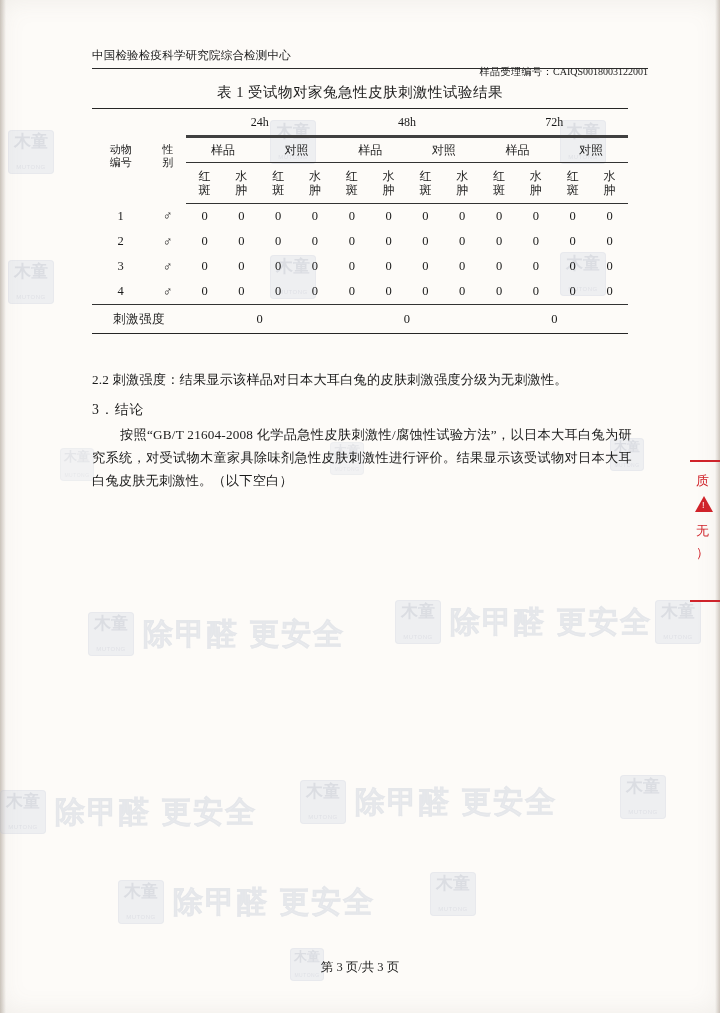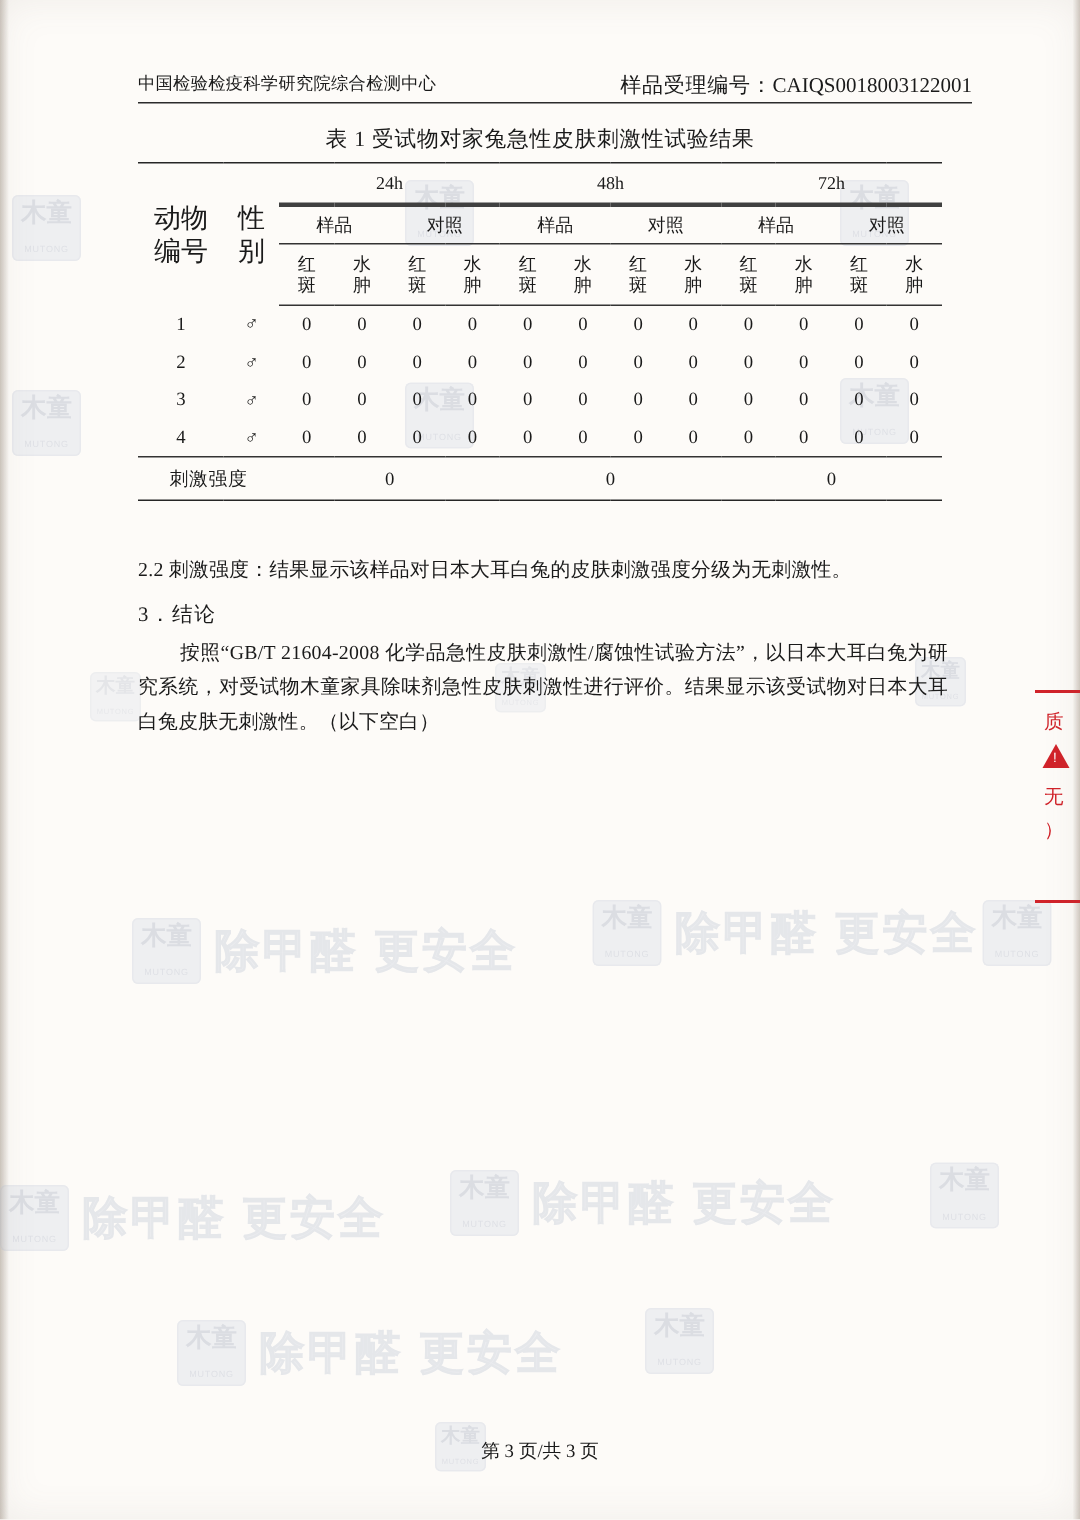--- a/index.html
+++ b/index.html
@@ -54,22 +54,23 @@
     justify-content: space-between;
     align-items: flex-start;
     font-size: 11.5px;
     letter-spacing: 0.2px;
     z-index: 10;
   }
   .doc-header .org {
     font-family: "Liberation Serif", "DejaVu Serif", serif;
   }
   .doc-header .sample-no {
-    font-size: 14px;
+    font-size: 10px;
     white-space: nowrap;
+    margin-top: 17px;
   }
   .sample-no .label {
     letter-spacing: 0.5px;
   }
   .sample-no .value {
     font-family: "Liberation Serif", "DejaVu Serif", serif;
     letter-spacing: 0;
   }
   .header-rule {
     position: absolute;
@@ -115,21 +116,21 @@
   }
   .tl-top td { border-top: 1.3px solid #262626; }
   .bdr-b td { border-bottom: 1px solid #333; }
   .row-head-h td { height: 26px; }
   .row-sub-h td { height: 24px; }
   .row-rh td { height: 40px; }
   .row-data td { height: 25px; }
   .row-total td { height: 28px; }
 
   .hd-animal, .hd-sex {
-    font-size: 18px;
+    font-size: 11px;
     line-height: 1.25;
   }
   .vgroup {
     border-bottom: 3px solid #404040;
   }
   .sub-span {
     border-bottom: 1px solid #333;
   }
   .redspot {
     font-size: 12px;

